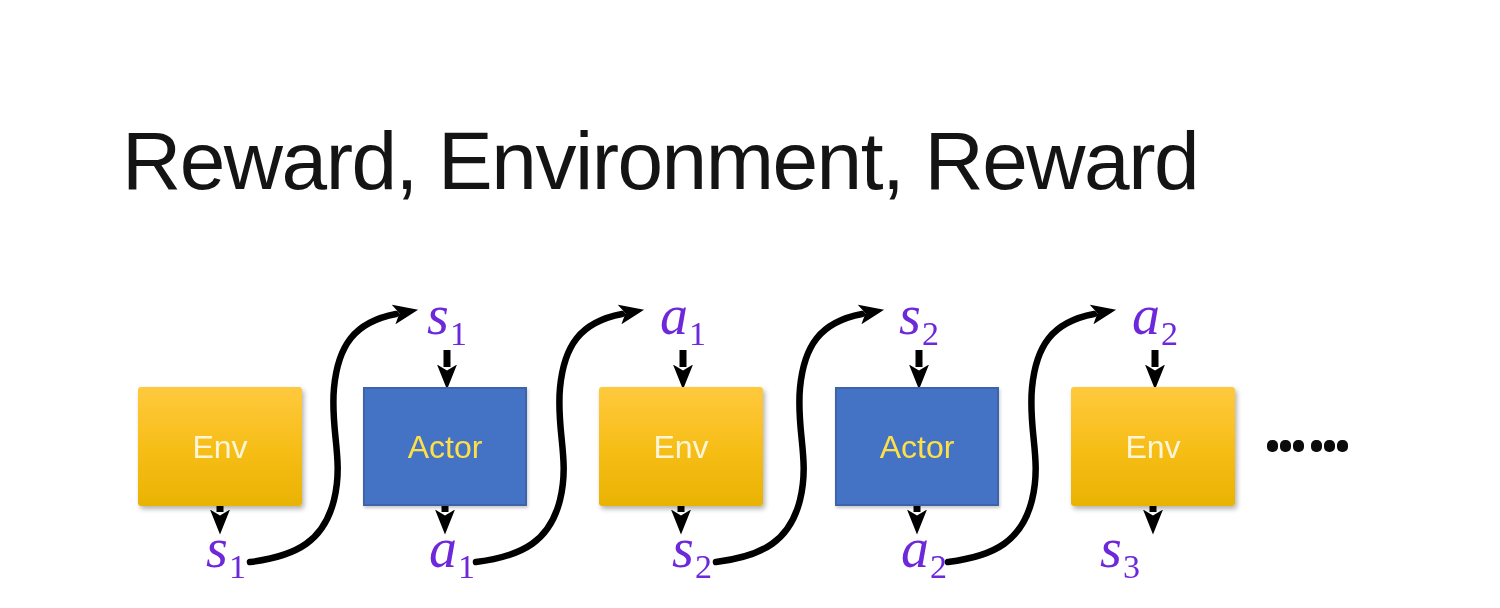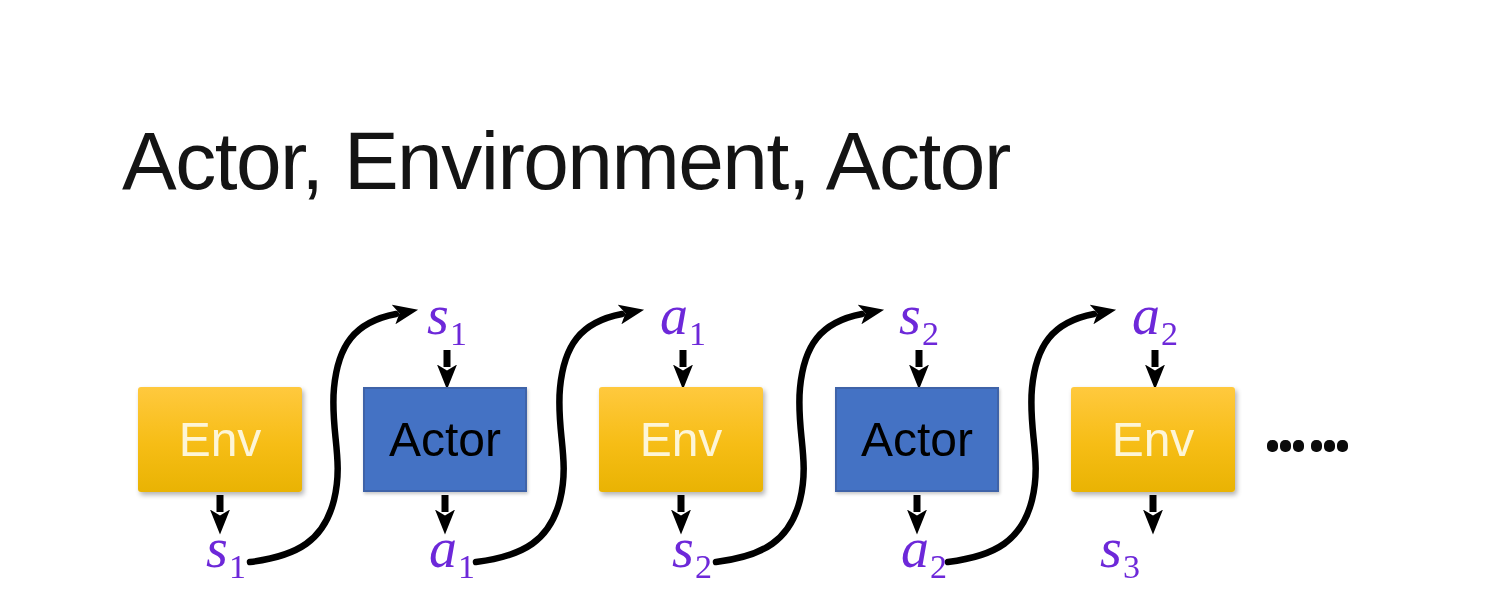--- a/index.html
+++ b/index.html
@@ -7,30 +7,30 @@
     position:relative;width:1500px;height:608px;background:#ffffff;
     overflow:hidden;font-family:"Liberation Sans",sans-serif;
   }
   .title{
     position:absolute;left:122px;top:120px;
     font-size:82px;font-weight:300;letter-spacing:-1.5px;line-height:1;
     color:var(--title-color,#141414);white-space:nowrap;
   }
   .arrows{position:absolute;left:0;top:0;width:1500px;height:608px;color:var(--arrow,#000);pointer-events:none;}
   .box{
-    position:absolute;top:387px;width:164px;height:105px;box-sizing:border-box;
+    position:absolute;top:387px;width:164px;height:119px;box-sizing:border-box;
     display:flex;align-items:center;justify-content:center;
-    font-size:48px;line-height:1;
+    font-size:32px;line-height:1;
   }
   .env{
     background:linear-gradient(180deg,var(--env-top,#FFC93E) 0%,#F6BD15 55%,var(--env-bottom,#E9B303) 100%);
     color:#FDF5D7;border-radius:3px;box-shadow:2px 3px 5px rgba(0,0,0,0.30);
   }
   .actor{
-    background:var(--actor-fill,#4472C4);color:#000000;
+    background:var(--actor-fill,#4472C4);color:#fde047;
     border:2px solid var(--actor-border,#3F63A8);
     box-shadow:1px 2px 3px rgba(0,0,0,0.22);
     text-align:right;
   }
   .mlabel{
     position:absolute;transform:translateX(-50%);line-height:1;white-space:nowrap;
     font-family:Liberation Serif, serif;color:#6d28d9;
   }
   .mlabel .mvar{font-style:italic;font-size:56px;}
   .mlabel .msub{font-style:normal;font-size:34px;vertical-align:-11px;margin-left:1px;}
@@ -38,21 +38,21 @@
   .mlabel.bottom{top:520px;}
   .dots{position:absolute;left:1267px;top:439px;height:14px;display:flex;align-items:center;}
   .dot{width:11px;height:12px;border-radius:5px;background:#0b0b0b;margin-right:2px;}
   .dot:nth-child(4){margin-left:5px;}
 </style>
 </head>
 <body>
 
 <div class="slide">
 
-  <div class="title">Actor, Environment, Actor</div>
+  <div class="title">Reward, Environment, Reward</div>
 
   <svg class="arrows" viewBox="0 0 1500 608" xmlns="http://www.w3.org/2000/svg">
     <defs>
       <marker id="ah" viewBox="0 0 10 8" refX="1" refY="4" markerWidth="25" markerHeight="20" markerUnits="userSpaceOnUse" orient="auto">
         <path d="M0 0 L10 4 L0 8 L2.4 4 Z" fill="currentColor"></path>
       </marker>
     </defs>
 
     <g stroke="currentColor" stroke-width="7">
       <line x1="447" y1="350" x2="447" y2="367" marker-end="url(#ah)"></line>

